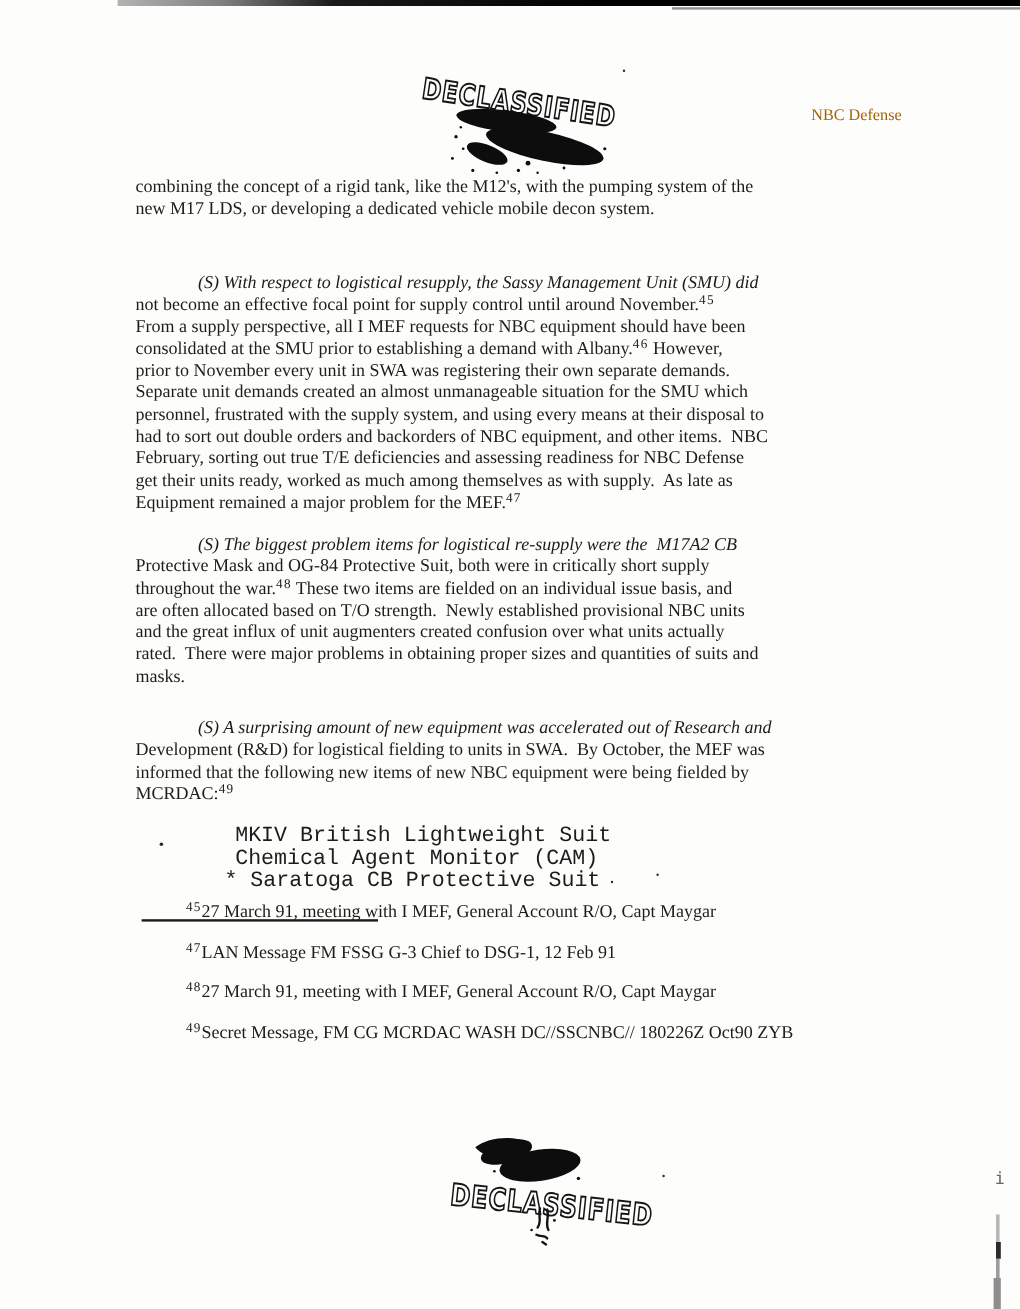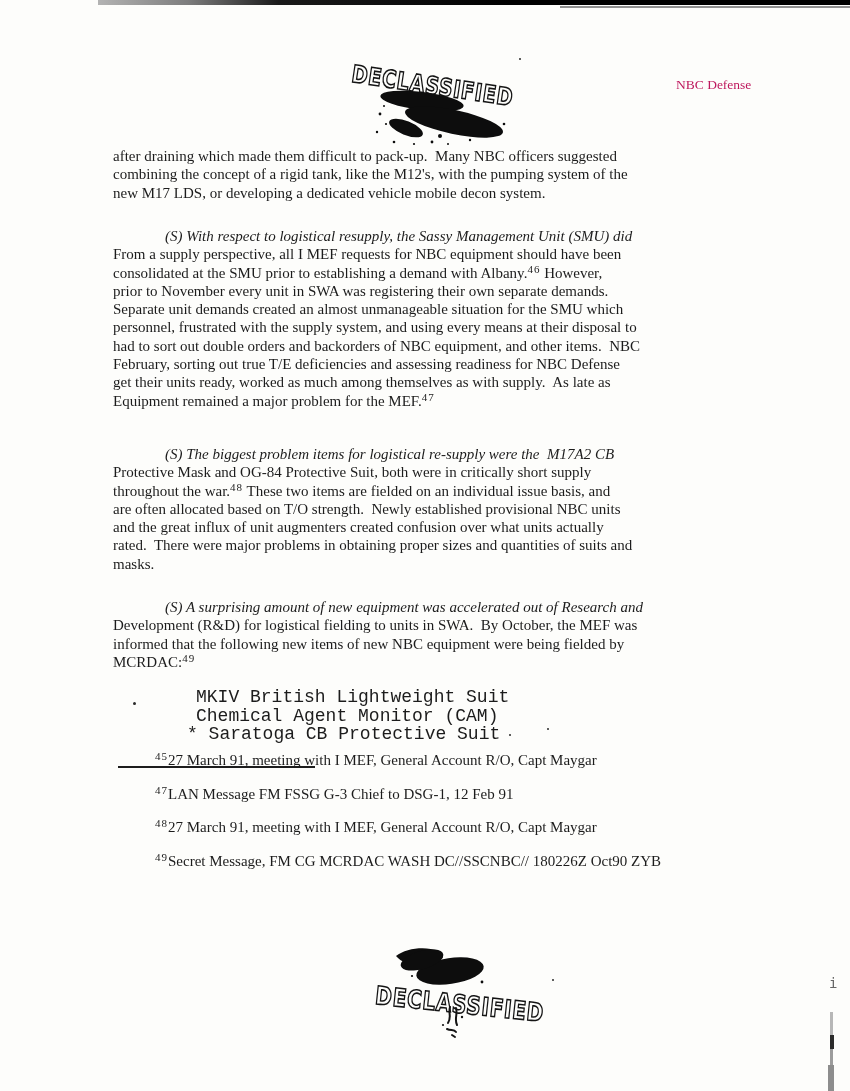--- a/index.html
+++ b/index.html
@@ -23,21 +23,21 @@
   @supports (-webkit-text-stroke: 1px black) {
     .stamp-text { color:transparent; -webkit-text-stroke:1.6px #141414; }
   }
   .stamp-top  { left:354px; top:60px;  font-size:24px; transform:rotate(8.5deg) scaleX(0.80); transform-origin:left top; }
   .stamp-bot  { left:377px; top:981px; font-size:25px; transform:rotate(6deg)  scaleX(0.80); transform-origin:left top; }
   .smudge { position:absolute; }
   .smudge-top { left:374px; top:84px; }
   .smudge-bot { left:392px; top:946px; }
   .scribble   { left:438px; top:1005px; }
   
-  .nbc-label { position:absolute; left:676px; top:77px; font-size:13.5px; color:#be185d; }
+  .nbc-label { position:absolute; left:676px; top:88px; font-size:13.5px; color:#a16207; }
   
   .para { position:absolute; left:113px; font-size:15px; line-height:18.3px; }
   .p0 { top:147px; } .p1 { top:227px; } .p2 { top:445px; } .p3 { top:598px; }
   .bline { white-space:pre; }
   .bline.indent { padding-left:52px;font-style:italic; }
   .para sup, .footnote sup { font-size:11px; vertical-align:5px; letter-spacing:1px; line-height:0; }
   
   .eqlist { position:absolute; left:196px; top:688px; font-size:18px; line-height:18.5px;font-family:Liberation Mono, monospace; }
   .eqlist .list-line { white-space:pre; }
   .eqlist .list-line:nth-child(3) { text-indent:-9px; }
@@ -78,26 +78,26 @@
         <circle cx="118" cy="50" r="1.1"></circle>
       <circle cx="130" cy="40" r="1.3"></circle>
         <circle cx="10" cy="22" r="1.0"></circle>
         <circle cx="66" cy="52" r="2.0"></circle>
     </g>
   </svg>
 
   <div class="nbc-label">NBC Defense</div>
 
   <div class="para p0">
-      <div class="bline">after draining which made them difficult to pack-up.  Many NBC officers suggested</div>
       <div class="bline">combining the concept of a rigid tank, like the M12's, with the pumping system of the</div>
       <div class="bline">new M17 LDS, or developing a dedicated vehicle mobile decon system.</div>
     </div>
   <div class="para p1">
       <div class="bline indent">(S) With respect to logistical resupply, the Sassy Management Unit (SMU) did</div>
+      <div class="bline">not become an effective focal point for supply control until around November.<sup>45</sup></div>
       <div class="bline">From a supply perspective, all I MEF requests for NBC equipment should have been</div>
       <div class="bline">consolidated at the SMU prior to establishing a demand with Albany.<sup>46</sup> However,</div>
       <div class="bline">prior to November every unit in SWA was registering their own separate demands.</div>
       <div class="bline">Separate unit demands created an almost unmanageable situation for the SMU which</div>
       <div class="bline">personnel, frustrated with the supply system, and using every means at their disposal to</div>
       <div class="bline">had to sort out double orders and backorders of NBC equipment, and other items.  NBC</div>
       <div class="bline">February, sorting out true T/E deficiencies and assessing readiness for NBC Defense</div>
       <div class="bline">get their units ready, worked as much among themselves as with supply.  As late as</div>
       <div class="bline">Equipment remained a major problem for the MEF.<sup>47</sup></div>
     </div>

